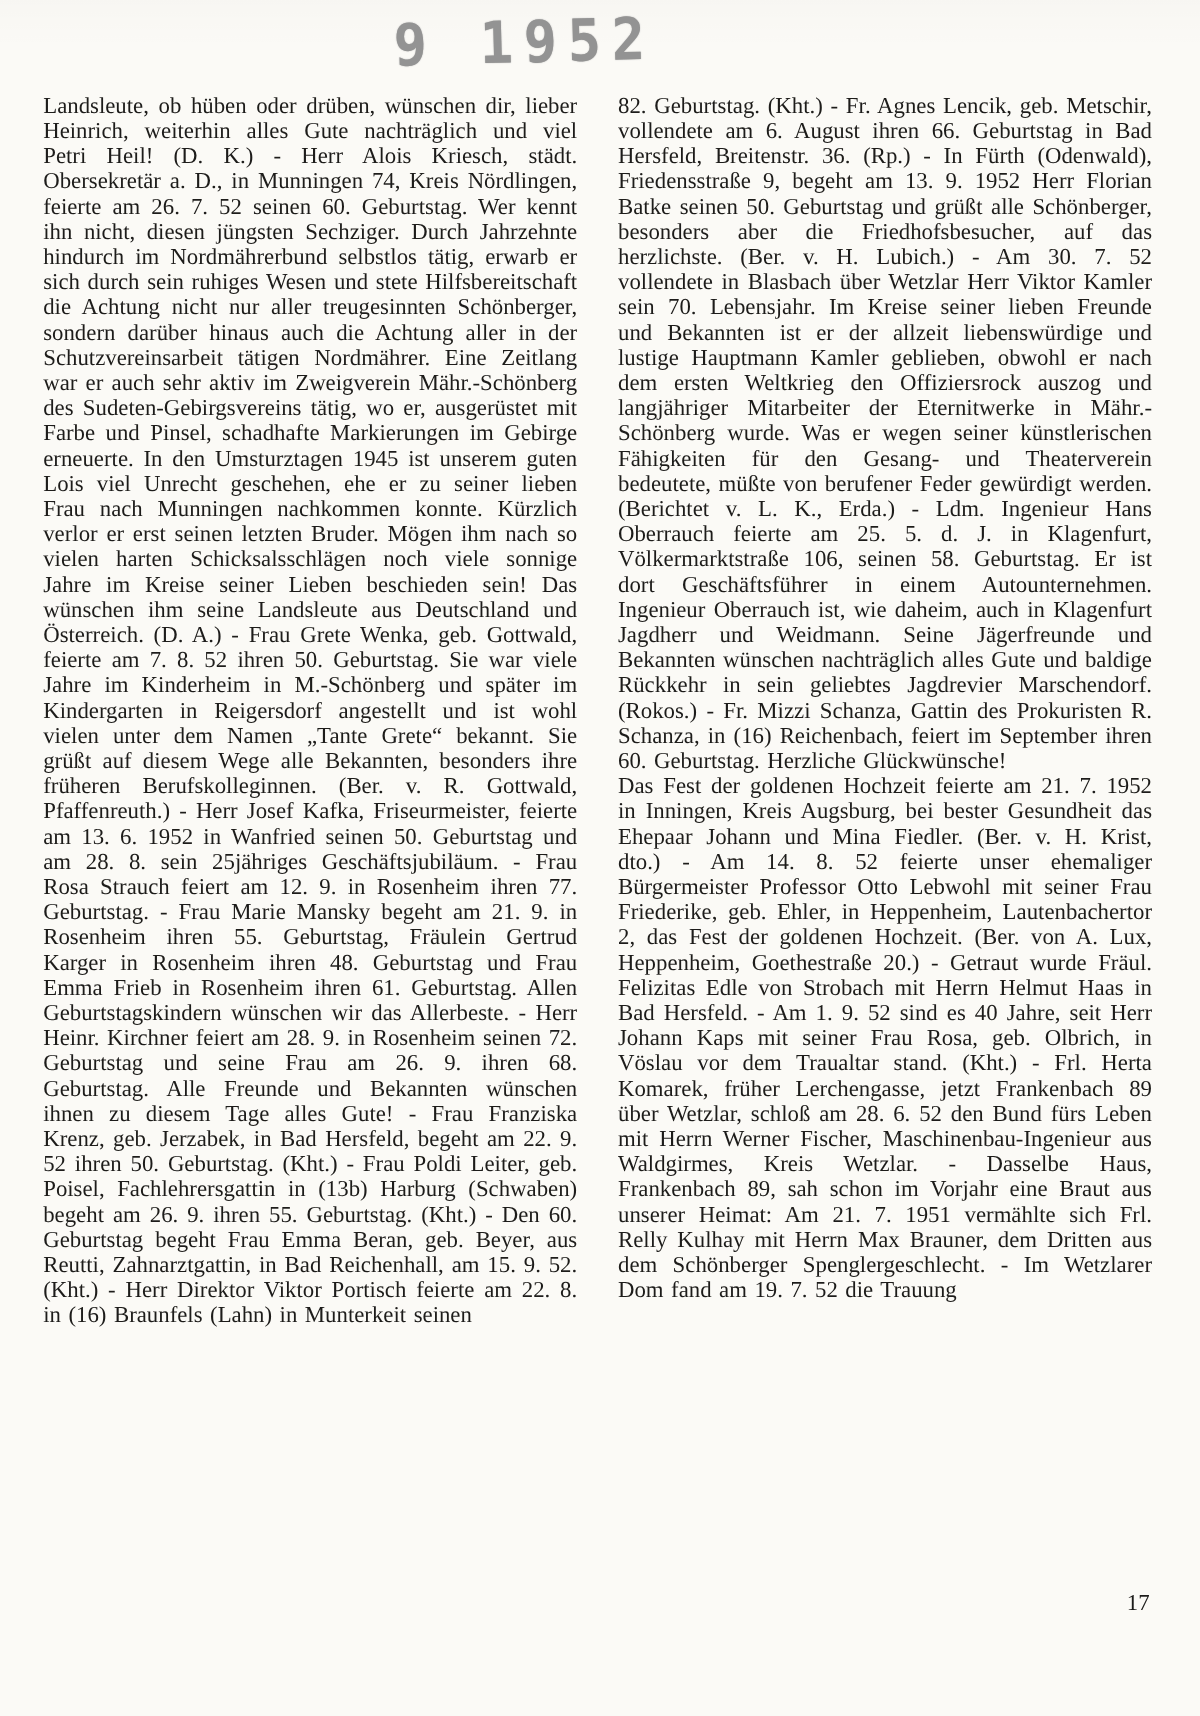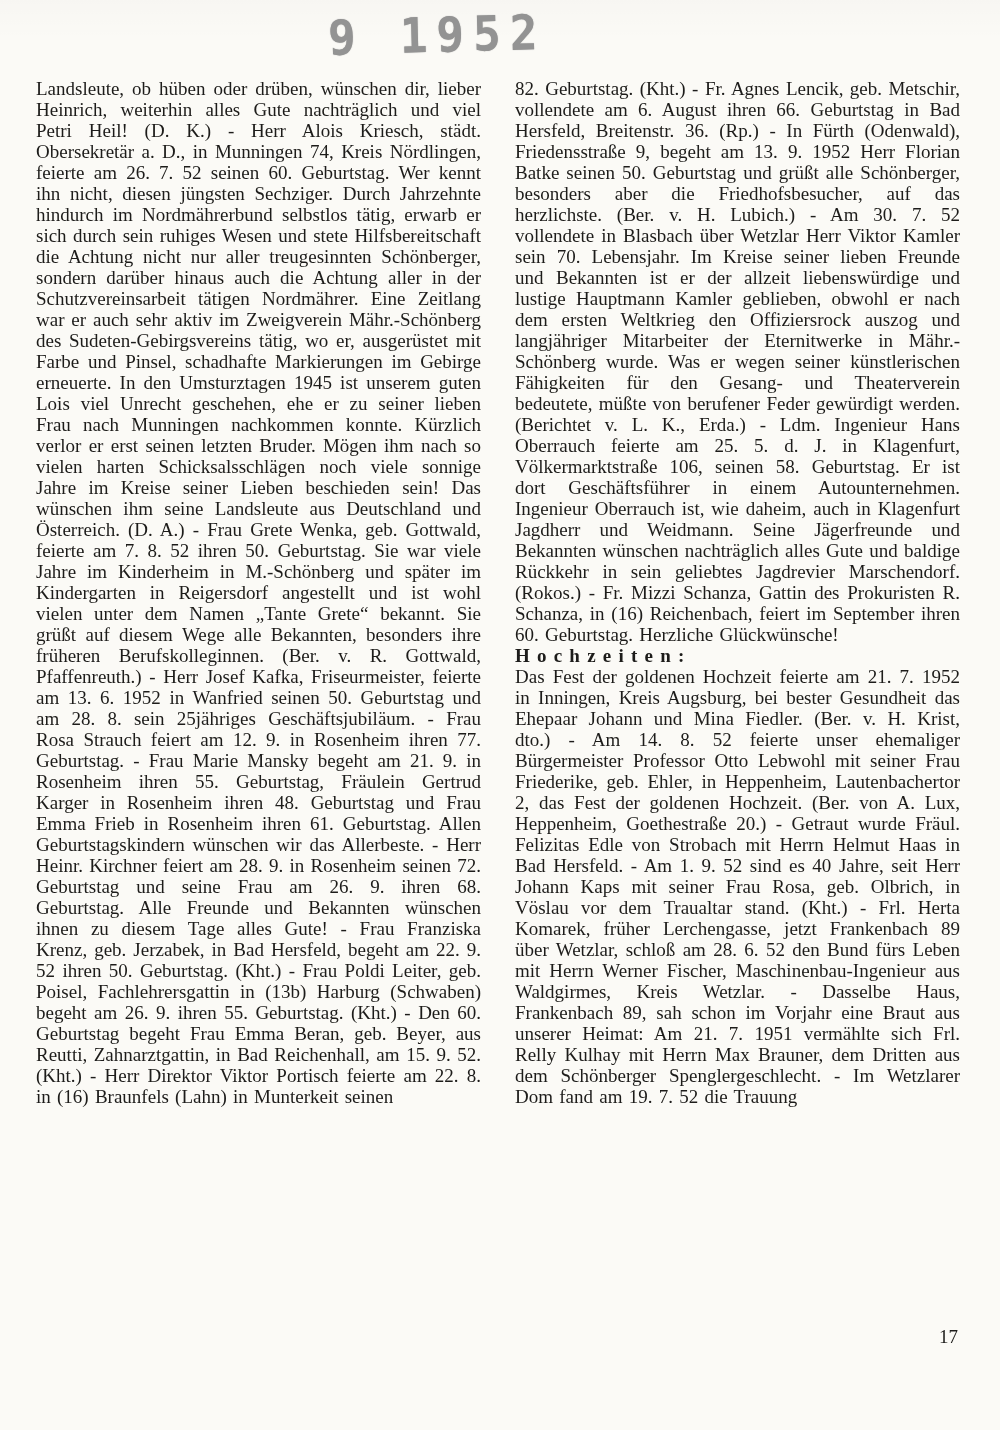--- a/index.html
+++ b/index.html
@@ -82,21 +82,20 @@
   </div>
 
   <div class="columns">
 
     <div class="col">
       <p>Landsleute, ob hüben oder drüben, wünschen dir, lieber Heinrich, weiterhin alles Gute nachträglich und viel Petri Heil! (D. K.) - Herr Alois Kriesch, städt. Obersekretär a. D., in Munningen 74, Kreis Nördlingen, feierte am 26. 7. 52 seinen 60. Geburtstag. Wer kennt ihn nicht, diesen jüngsten Sechziger. Durch Jahrzehnte hindurch im Nordmährerbund selbstlos tätig, erwarb er sich durch sein ruhiges Wesen und stete Hilfsbereitschaft die Achtung nicht nur aller treugesinnten Schönberger, sondern darüber hinaus auch die Achtung aller in der Schutzvereinsarbeit tätigen Nordmährer. Eine Zeitlang war er auch sehr aktiv im Zweigverein Mähr.-Schönberg des Sudeten-Gebirgsvereins tätig, wo er, ausgerüstet mit Farbe und Pinsel, schadhafte Markierungen im Gebirge erneuerte. In den Umsturztagen 1945 ist unserem guten Lois viel Unrecht geschehen, ehe er zu seiner lieben Frau nach Munningen nachkommen konnte. Kürzlich verlor er erst seinen letzten Bruder. Mögen ihm nach so vielen harten Schicksalsschlägen noch viele sonnige Jahre im Kreise seiner Lieben beschieden sein! Das wünschen ihm seine Landsleute aus Deutschland und Österreich. (D. A.) - Frau Grete Wenka, geb. Gottwald, feierte am 7. 8. 52 ihren 50. Geburtstag. Sie war viele Jahre im Kinderheim in M.-Schönberg und später im Kindergarten in Reigersdorf angestellt und ist wohl vielen unter dem Namen „Tante Grete“ bekannt. Sie grüßt auf diesem Wege alle Bekannten, besonders ihre früheren Berufskolleginnen. (Ber. v. R. Gottwald, Pfaffenreuth.) - Herr Josef Kafka, Friseurmeister, feierte am 13. 6. 1952 in Wanfried seinen 50. Geburtstag und am 28. 8. sein 25jähriges Geschäftsjubiläum. - Frau Rosa Strauch feiert am 12. 9. in Rosenheim ihren 77. Geburtstag. - Frau Marie Mansky begeht am 21. 9. in Rosenheim ihren 55. Geburtstag, Fräulein Gertrud Karger in Rosenheim ihren 48. Geburtstag und Frau Emma Frieb in Rosenheim ihren 61. Geburtstag. Allen Geburtstagskindern wünschen wir das Allerbeste. - Herr Heinr. Kirchner feiert am 28. 9. in Rosenheim seinen 72. Geburtstag und seine Frau am 26. 9. ihren 68. Geburtstag. Alle Freunde und Bekannten wünschen ihnen zu diesem Tage alles Gute! - Frau Franziska Krenz, geb. Jerzabek, in Bad Hersfeld, begeht am 22. 9. 52 ihren 50. Geburtstag. (Kht.) - Frau Poldi Leiter, geb. Poisel, Fachlehrersgattin in (13b) Harburg (Schwaben) begeht am 26. 9. ihren 55. Geburtstag. (Kht.) - Den 60. Geburtstag begeht Frau Emma Beran, geb. Beyer, aus Reutti, Zahnarztgattin, in Bad Reichenhall, am 15. 9. 52. (Kht.) - Herr Direktor Viktor Portisch feierte am 22. 8. in (16) Braunfels (Lahn) in Munterkeit seinen</p>
     </div>
 
     <div class="col">
       <p>82. Geburtstag. (Kht.) - Fr. Agnes Lencik, geb. Metschir, vollendete am 6. August ihren 66. Geburtstag in Bad Hersfeld, Breitenstr. 36. (Rp.) - In Fürth (Odenwald), Friedensstraße 9, begeht am 13. 9. 1952 Herr Florian Batke seinen 50. Geburtstag und grüßt alle Schönberger, besonders aber die Friedhofsbesucher, auf das herzlichste. (Ber. v. H. Lubich.) - Am 30. 7. 52 vollendete in Blasbach über Wetzlar Herr Viktor Kamler sein 70. Lebensjahr. Im Kreise seiner lieben Freunde und Bekannten ist er der allzeit liebenswürdige und lustige Hauptmann Kamler geblieben, obwohl er nach dem ersten Weltkrieg den Offiziersrock auszog und langjähriger Mitarbeiter der Eternitwerke in Mähr.-Schönberg wurde. Was er wegen seiner künstlerischen Fähigkeiten für den Gesang- und Theaterverein bedeutete, müßte von berufener Feder gewürdigt werden. (Berichtet v. L. K., Erda.) - Ldm. Ingenieur Hans Oberrauch feierte am 25. 5. d. J. in Klagenfurt, Völkermarktstraße 106, seinen 58. Geburtstag. Er ist dort Geschäftsführer in einem Autounternehmen. Ingenieur Oberrauch ist, wie daheim, auch in Klagenfurt Jagdherr und Weidmann. Seine Jägerfreunde und Bekannten wünschen nachträglich alles Gute und baldige Rückkehr in sein geliebtes Jagdrevier Marschendorf. (Rokos.) - Fr. Mizzi Schanza, Gattin des Prokuristen R. Schanza, in (16) Reichenbach, feiert im September ihren 60. Geburtstag. Herzliche Glückwünsche!</p>
-      <p class="section-heading">Hochzeiten:</p>
       <p>Das Fest der goldenen Hochzeit feierte am 21. 7. 1952 in Inningen, Kreis Augsburg, bei bester Gesundheit das Ehepaar Johann und Mina Fiedler. (Ber. v. H. Krist, dto.) - Am 14. 8. 52 feierte unser ehemaliger Bürgermeister Professor Otto Lebwohl mit seiner Frau Friederike, geb. Ehler, in Heppenheim, Lautenbachertor 2, das Fest der goldenen Hochzeit. (Ber. von A. Lux, Heppenheim, Goethestraße 20.) - Getraut wurde Fräul. Felizitas Edle von Strobach mit Herrn Helmut Haas in Bad Hersfeld. - Am 1. 9. 52 sind es 40 Jahre, seit Herr Johann Kaps mit seiner Frau Rosa, geb. Olbrich, in Vöslau vor dem Traualtar stand. (Kht.) - Frl. Herta Komarek, früher Lerchengasse, jetzt Frankenbach 89 über Wetzlar, schloß am 28. 6. 52 den Bund fürs Leben mit Herrn Werner Fischer, Maschinenbau-Ingenieur aus Waldgirmes, Kreis Wetzlar. - Dasselbe Haus, Frankenbach 89, sah schon im Vorjahr eine Braut aus unserer Heimat: Am 21. 7. 1951 vermählte sich Frl. Relly Kulhay mit Herrn Max Brauner, dem Dritten aus dem Schönberger Spenglergeschlecht. - Im Wetzlarer Dom fand am 19. 7. 52 die Trauung</p>
     </div>
 
   </div>
 
   <div class="page-number">17</div>
 
 </div>
 
 </body></html>

